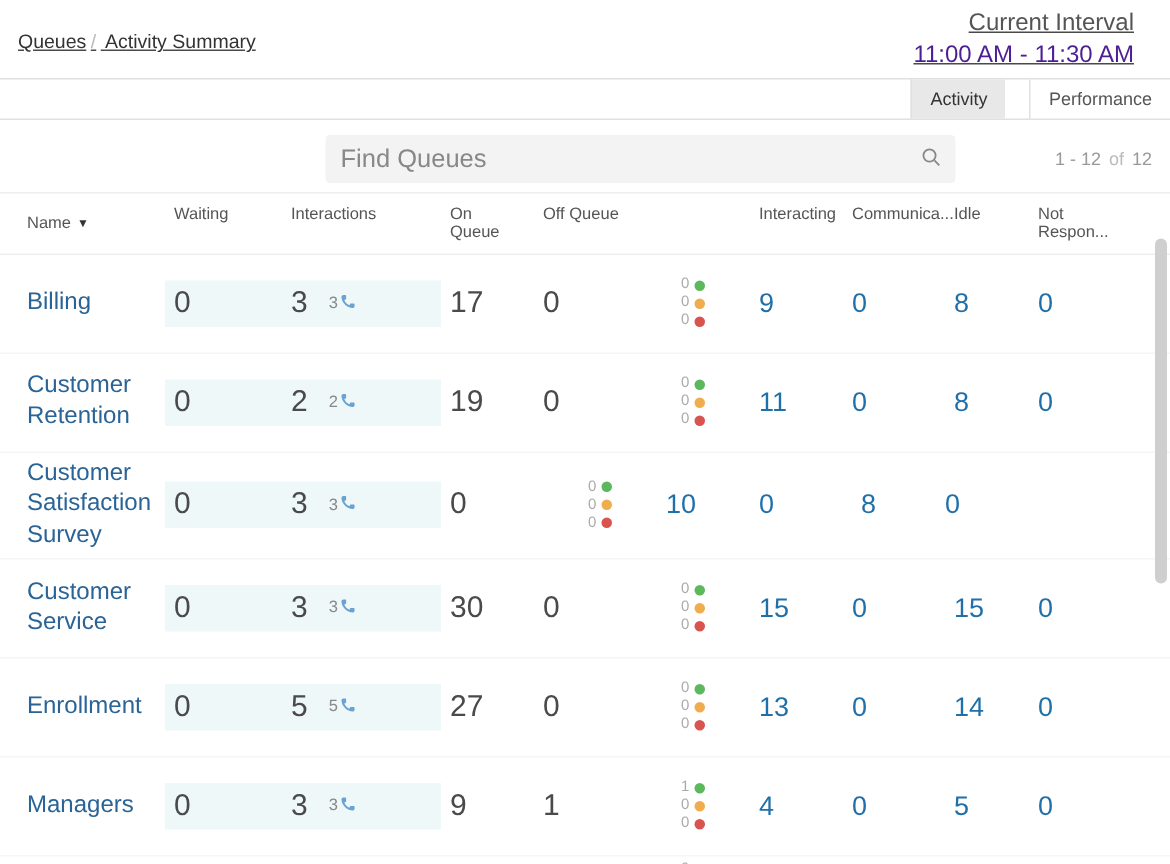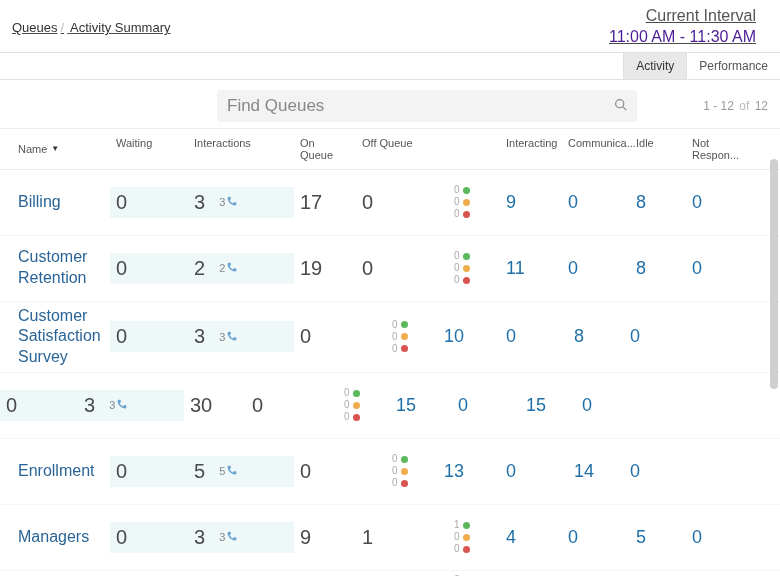--- a/index.html
+++ b/index.html
@@ -3,21 +3,21 @@
 <meta charset="utf-8">
 <style>
 * { box-sizing: border-box; margin: 0; padding: 0; }
 body { font-family: -apple-system, BlinkMacSystemFont, "Segoe UI", Arial, sans-serif; font-size: 13px; color: #4a4a4a; background: #fff; width: 780px; height: 576px; overflow: hidden; }
 .header { display: flex; justify-content: space-between; align-items: center; padding: 6px 24px 4px 12px; border-bottom: 1px solid #e0e0e0; text-decoration: underline; }
 .breadcrumb { font-size: 13px; color: #333; margin-top: 2px;}
 .breadcrumb .sep { color: #bbb; margin: 0 3px; }
 .interval { text-align: right; font-size: 16px; color: #6e6e6e; line-height: 1.3; }
 .interval .label { color: #555; }
 .interval .time { color: #4c1d95; }
-.tabs-bar { display: flex; justify-content: flex-end; border-bottom: 1px solid #e0e0e0; }
+.tabs-bar { display: flex; justify-content: flex-end; border-bottom: 1px solid #e0e0e0; gap: 16px; }
 .tab { padding: 6px 12px; font-size: 12px; color: #555; cursor: pointer; border-left: 1px solid #e0e0e0; }
 .tab.active { background: #e8e8e8; color: #333; }
 .search-row { display: flex; align-items: center; padding: 10px 12px 6px; }
 .search-pad { flex: 0 0 205px; }
 .search-box { flex: 1; position: relative; max-width: 420px; }
 .search-input { width: 100%; background: #f3f3f3; border: none; border-radius: 3px; padding: 6px 28px 6px 10px; font-size: 17px; color: #555; outline: none; }
 .search-input::placeholder { color: #888; }
 .search-icon { position: absolute; right: 10px; top: 50%; transform: translateY(-50%); color: #888; font-size: 13px; }
 .search-range { margin-left: auto; font-size: 12px; color: #999; }
 .search-range .of { color: #bbb; margin: 0 2px; }
@@ -220,20 +220,23 @@
               <span class="dot r"></span>
             </span>
           </div>
         </div>
         <div class="td c-interact"><span class="bluenum">10</span></div>
         <div class="td c-comm"><span class="bluenum">0</span></div>
         <div class="td c-idle"><span class="bluenum">8</span></div>
         <div class="td c-noresp"><span class="bluenum">0</span></div>
       </div>
       <div class="trow">
+        <div class="td c-name">
+          <a>Customer Service</a>
+        </div>
         <div class="td c-wait shaded"><span class="bignum">0</span></div>
         <div class="td c-inter shaded">
           <div class="inter-cell">
             <span class="bignum">3</span>
             <span class="mini">
               <span>3</span> 
               <span class="phone-ic"><svg width="10" height="10" viewBox="0 0 16 16" fill="#6aa2d0">
                   <path d="M3 1c-1 0-2 1-2 2 0 6 6 12 12 12 1 0 2-1 2-2v-2c0-.5-.5-1-1-1l-3 0c-.5 0-1 .5-1 1v1c-3-1-5-3-6-6h1c.5 0 1-.5 1-1V2c0-.5-.5-1-1-1H3z"></path>
                 </svg></span>
             </span>
@@ -271,20 +274,21 @@
           <div class="inter-cell">
             <span class="bignum">5</span>
             <span class="mini">
               <span>5</span> 
               <span class="phone-ic"><svg width="10" height="10" viewBox="0 0 16 16" fill="#6aa2d0">
                   <path d="M3 1c-1 0-2 1-2 2 0 6 6 12 12 12 1 0 2-1 2-2v-2c0-.5-.5-1-1-1l-3 0c-.5 0-1 .5-1 1v1c-3-1-5-3-6-6h1c.5 0 1-.5 1-1V2c0-.5-.5-1-1-1H3z"></path>
                 </svg></span>
             </span>
           </div>
         </div>
+        <div class="td c-onq"><span class="bignum">27</span></div>
         <div class="td c-offq"><span class="bignum">0</span></div>
         <div class="td c-status">
           <div class="status-cell">
             <span class="ln">
               <span>0</span>
               <span class="dot g"></span>
             </span>
             <span class="ln">
               <span>0</span>
               <span class="dot y"></span>

